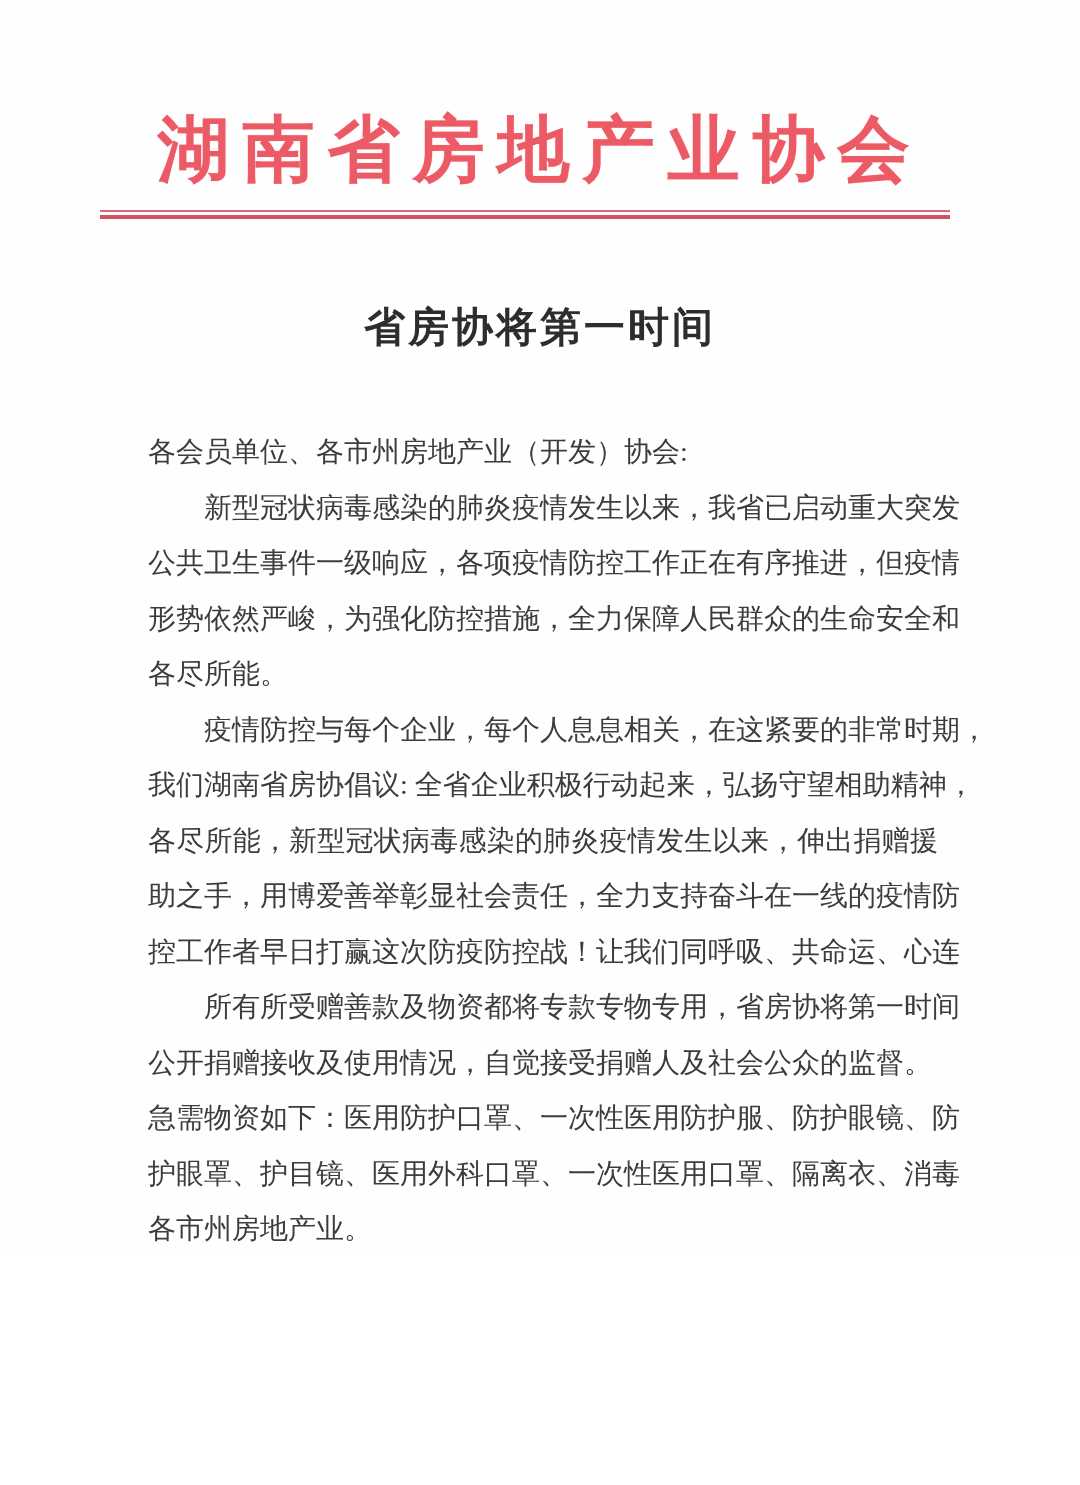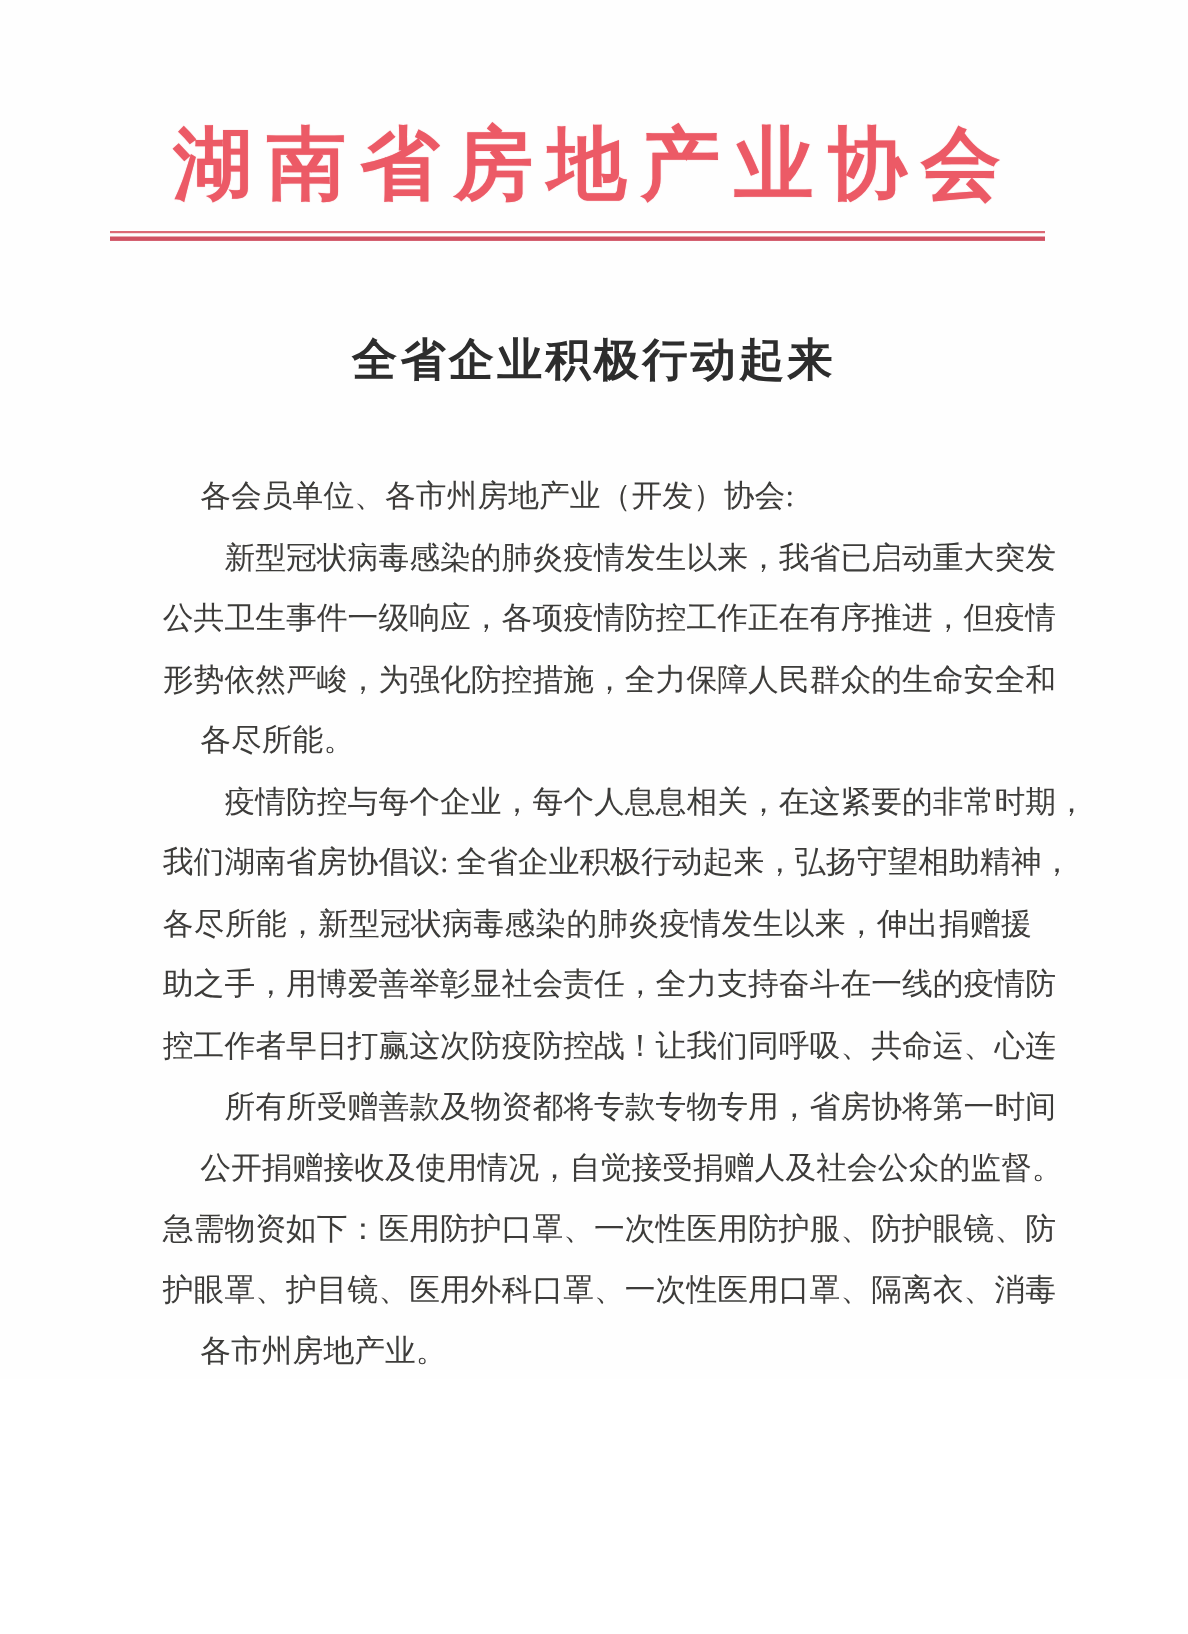--- a/index.html
+++ b/index.html
@@ -70,21 +70,20 @@
     line-height: 55.5px;
     text-align: justify;
     text-align-last: justify;
     text-justify: inter-character;
     white-space: nowrap;
     overflow: visible;
   }
   .line.short {
     text-align: left;
     text-align-last: left;
-    margin-left: 34px;
   }
   
   .bottom-rule {
     position: absolute;
     top: 1352px;
     left: 97px;
     width: 853px;
   }
   .bottom-rule .rule-thin {
     height: 2px;
@@ -123,21 +122,21 @@
 <div class="page">
 
   <div class="org-title">湖南省房地产业协会</div>
 
   <div class="header-rule">
     <div class="rule-thin"></div>
     <div class="rule-gap"></div>
     <div class="rule-thick"></div>
   </div>
 
-  <div class="doc-title">全省企业积极行动起来</div>
+  <div class="doc-title">省房协将第一时间</div>
 
   <div class="body-text">
     <div class="line short">各会员单位、各市州房地产业（开发）协会:</div>
     <div class="line">　　新型冠状病毒感染的肺炎疫情发生以来，我省已启动重大突发</div>
     <div class="line">公共卫生事件一级响应，各项疫情防控工作正在有序推进，但疫情</div>
     <div class="line">形势依然严峻，为强化防控措施，全力保障人民群众的生命安全和</div>
     <div class="line short">各尽所能。</div>
     <div class="line">　　疫情防控与每个企业，每个人息息相关，在这紧要的非常时期，</div>
     <div class="line">我们湖南省房协倡议: 全省企业积极行动起来，弘扬守望相助精神，</div>
     <div class="line">各尽所能，新型冠状病毒感染的肺炎疫情发生以来，伸出捐赠援</div>

